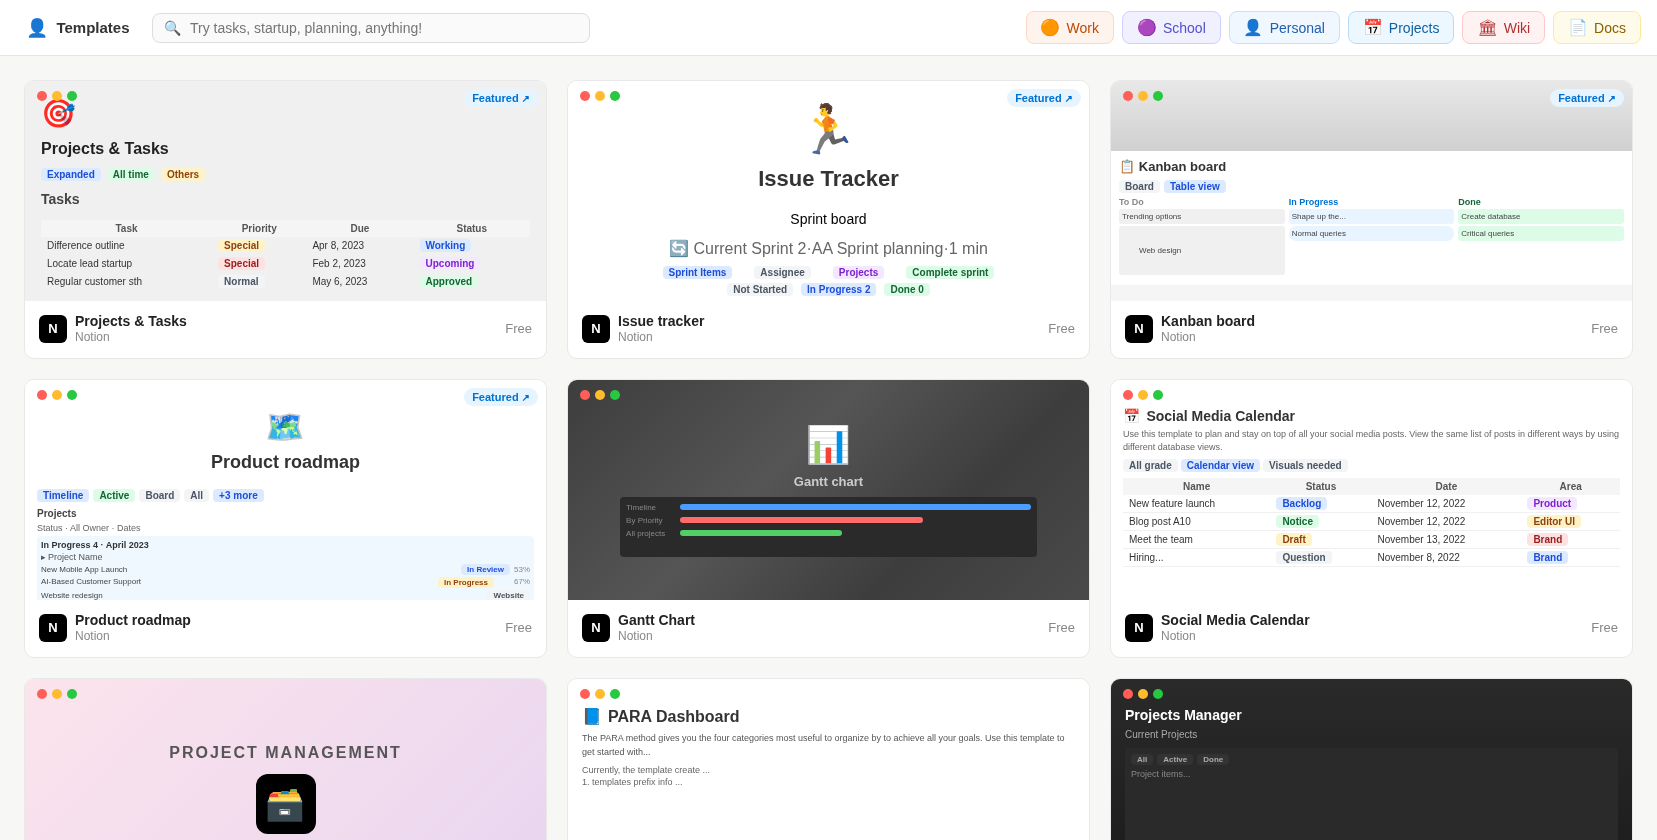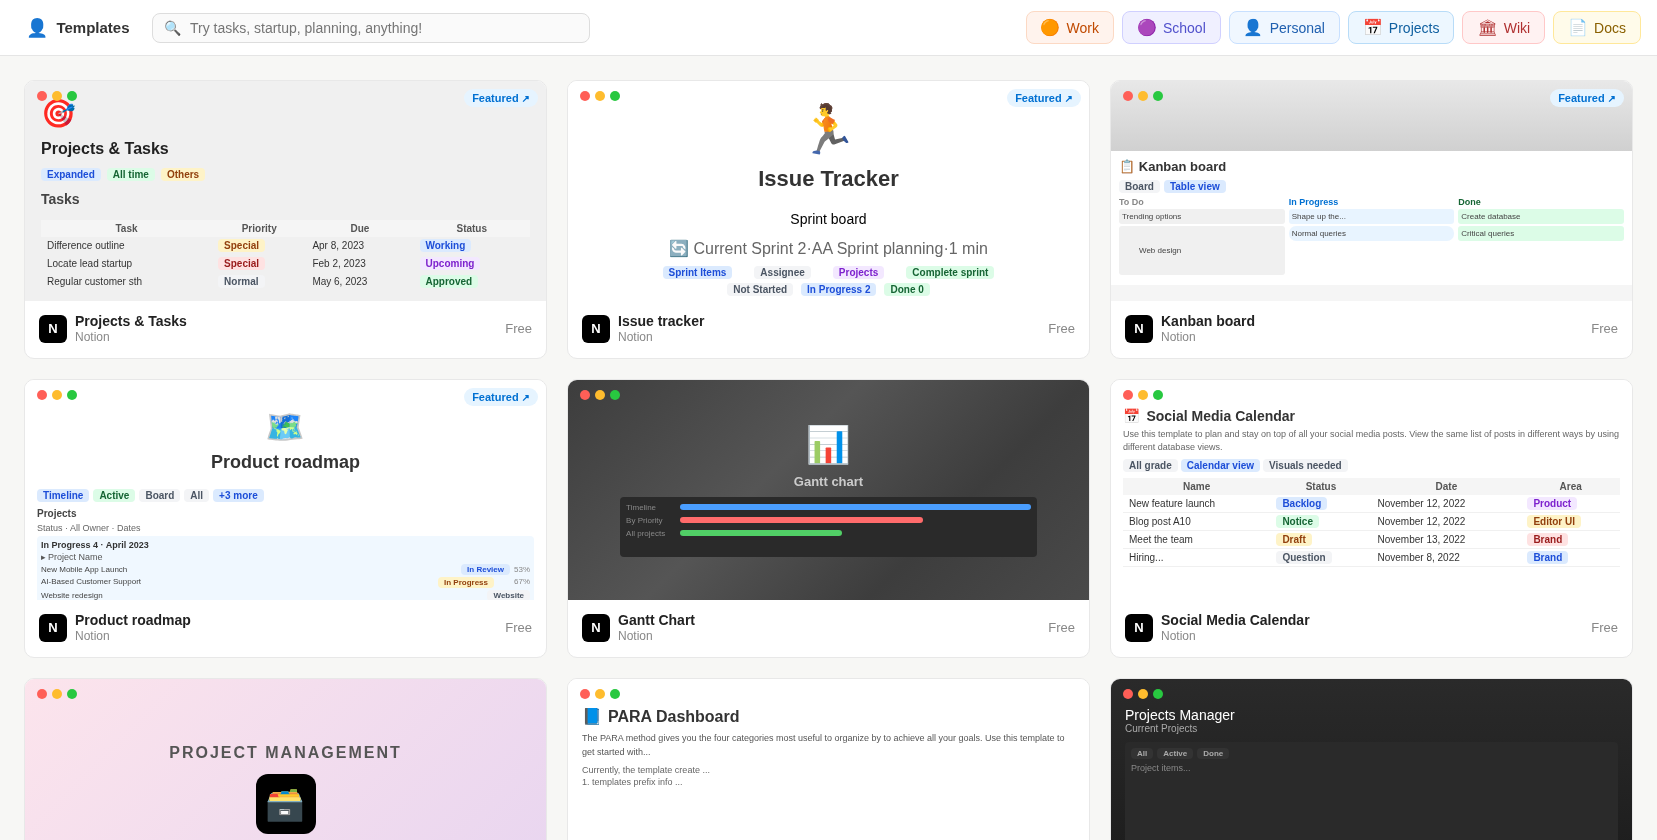--- a/index.html
+++ b/index.html
@@ -534,21 +534,21 @@
   </div>
 
   <div class="card">
     <div class="card-preview" style="background:#1a1a1a;">
       <div class="traffic-lights">
         <div class="tl red"></div>
         <div class="tl yellow"></div>
         <div class="tl green"></div>
       </div>
       <div style="height:220px;background:linear-gradient(180deg,#2a2a2a 0%,#1a1a1a 100%);display:flex;flex-direction:column;padding:28px 14px 8px;">
-        <div style="color:#fff;font-size:14px;font-weight:400;">Projects Manager</div>
+        <div style="color:#fff;font-size:14px;font-weight:700;margin-bottom:6px;">Projects Manager</div>
         <div style="color:#aaa;font-size:10px;margin-bottom:8px;">Current Projects</div>
         <div style="background:#2a2a2a;border-radius:4px;padding:6px;flex:1;">
           <div style="display:flex;gap:4px;margin-bottom:4px;">
             <span class="preview-tag" style="background:#333;color:#aaa;font-size:8px;">All</span>
             <span class="preview-tag" style="background:#333;color:#aaa;font-size:8px;">Active</span>
             <span class="preview-tag" style="background:#333;color:#aaa;font-size:8px;">Done</span>
           </div>
           <div style="font-size:9px;color:#888;">Project items...</div>
         </div>
       </div>

